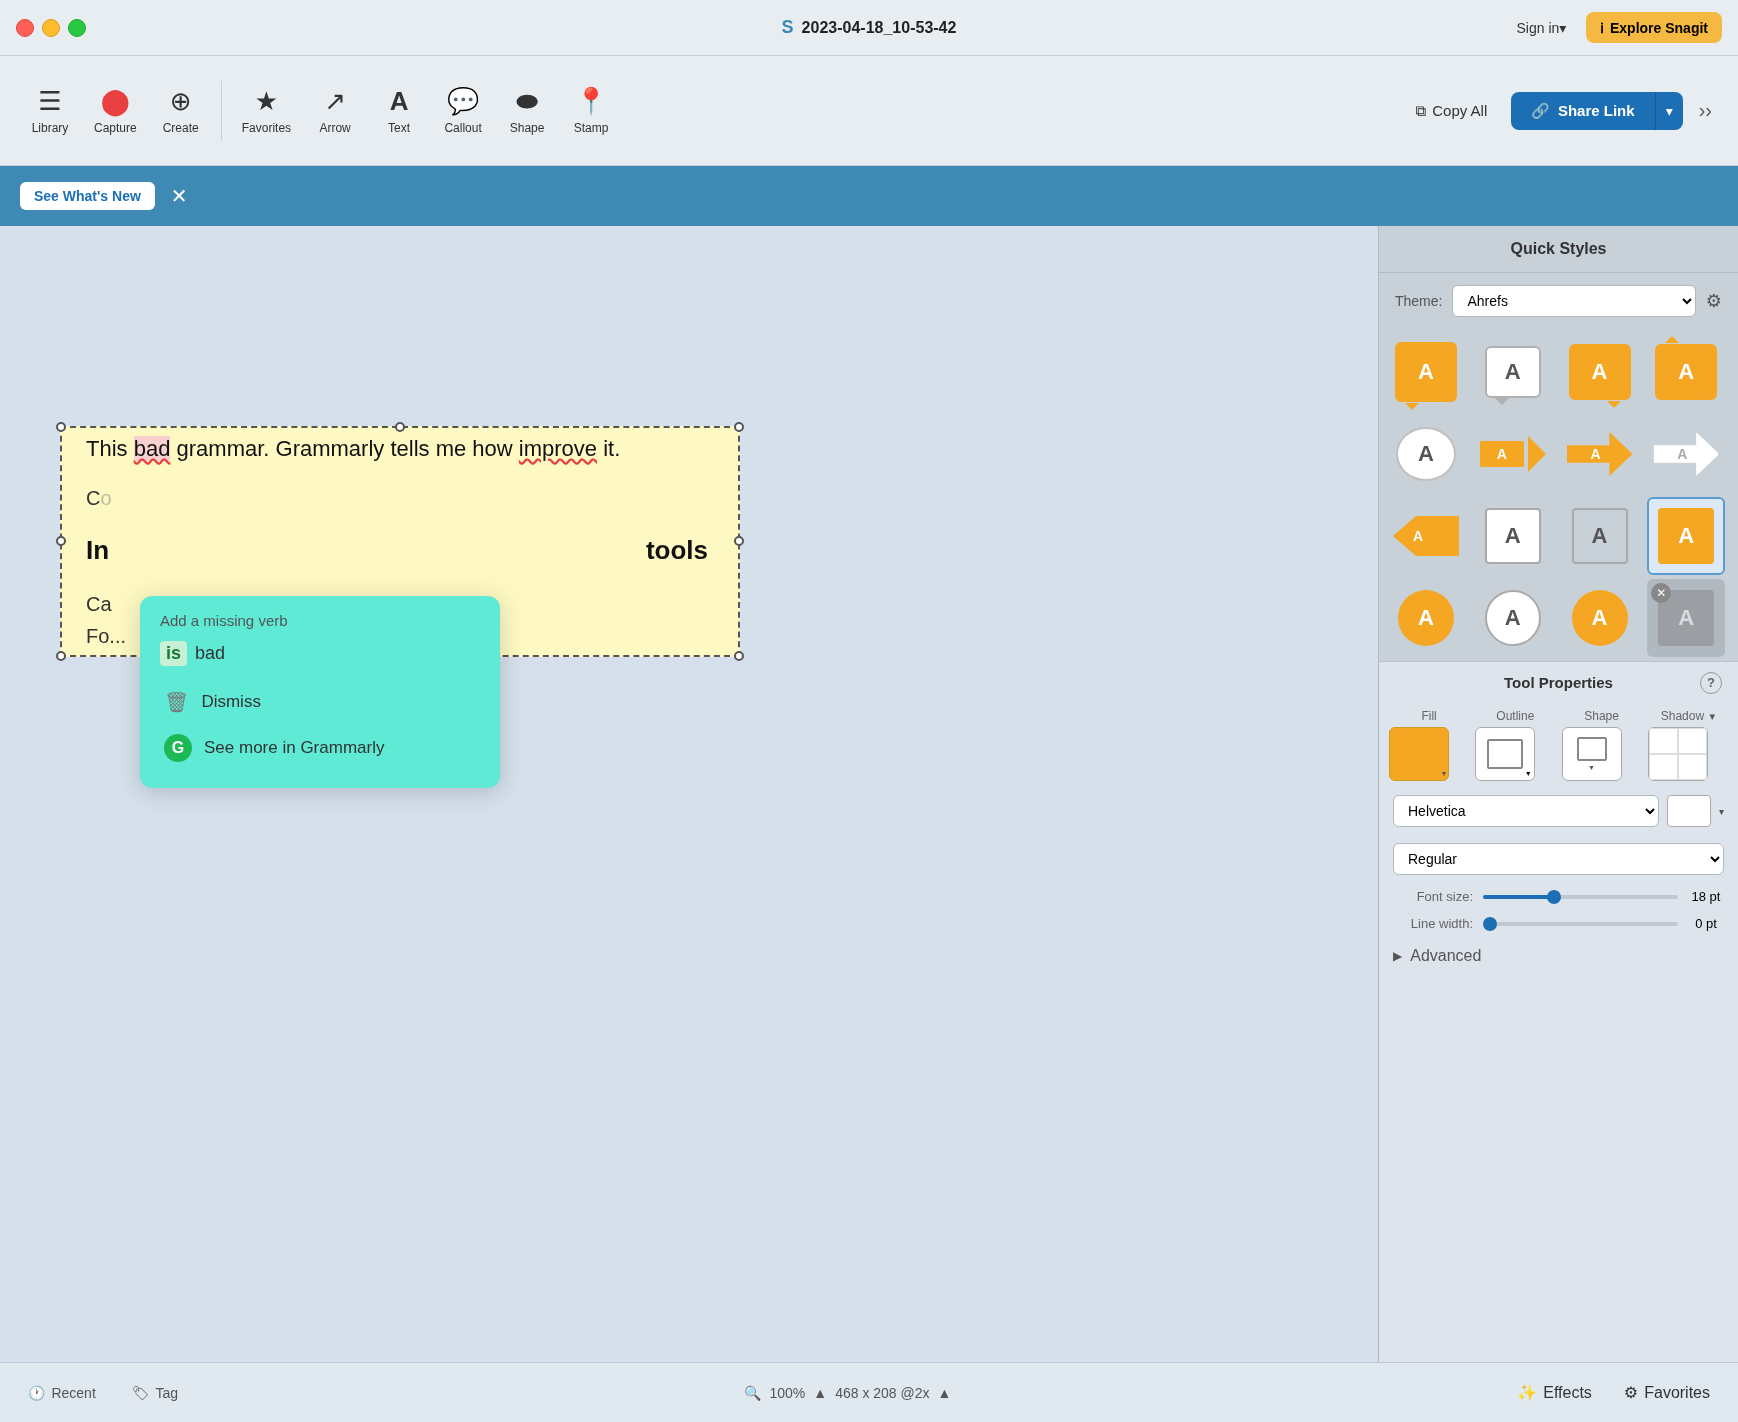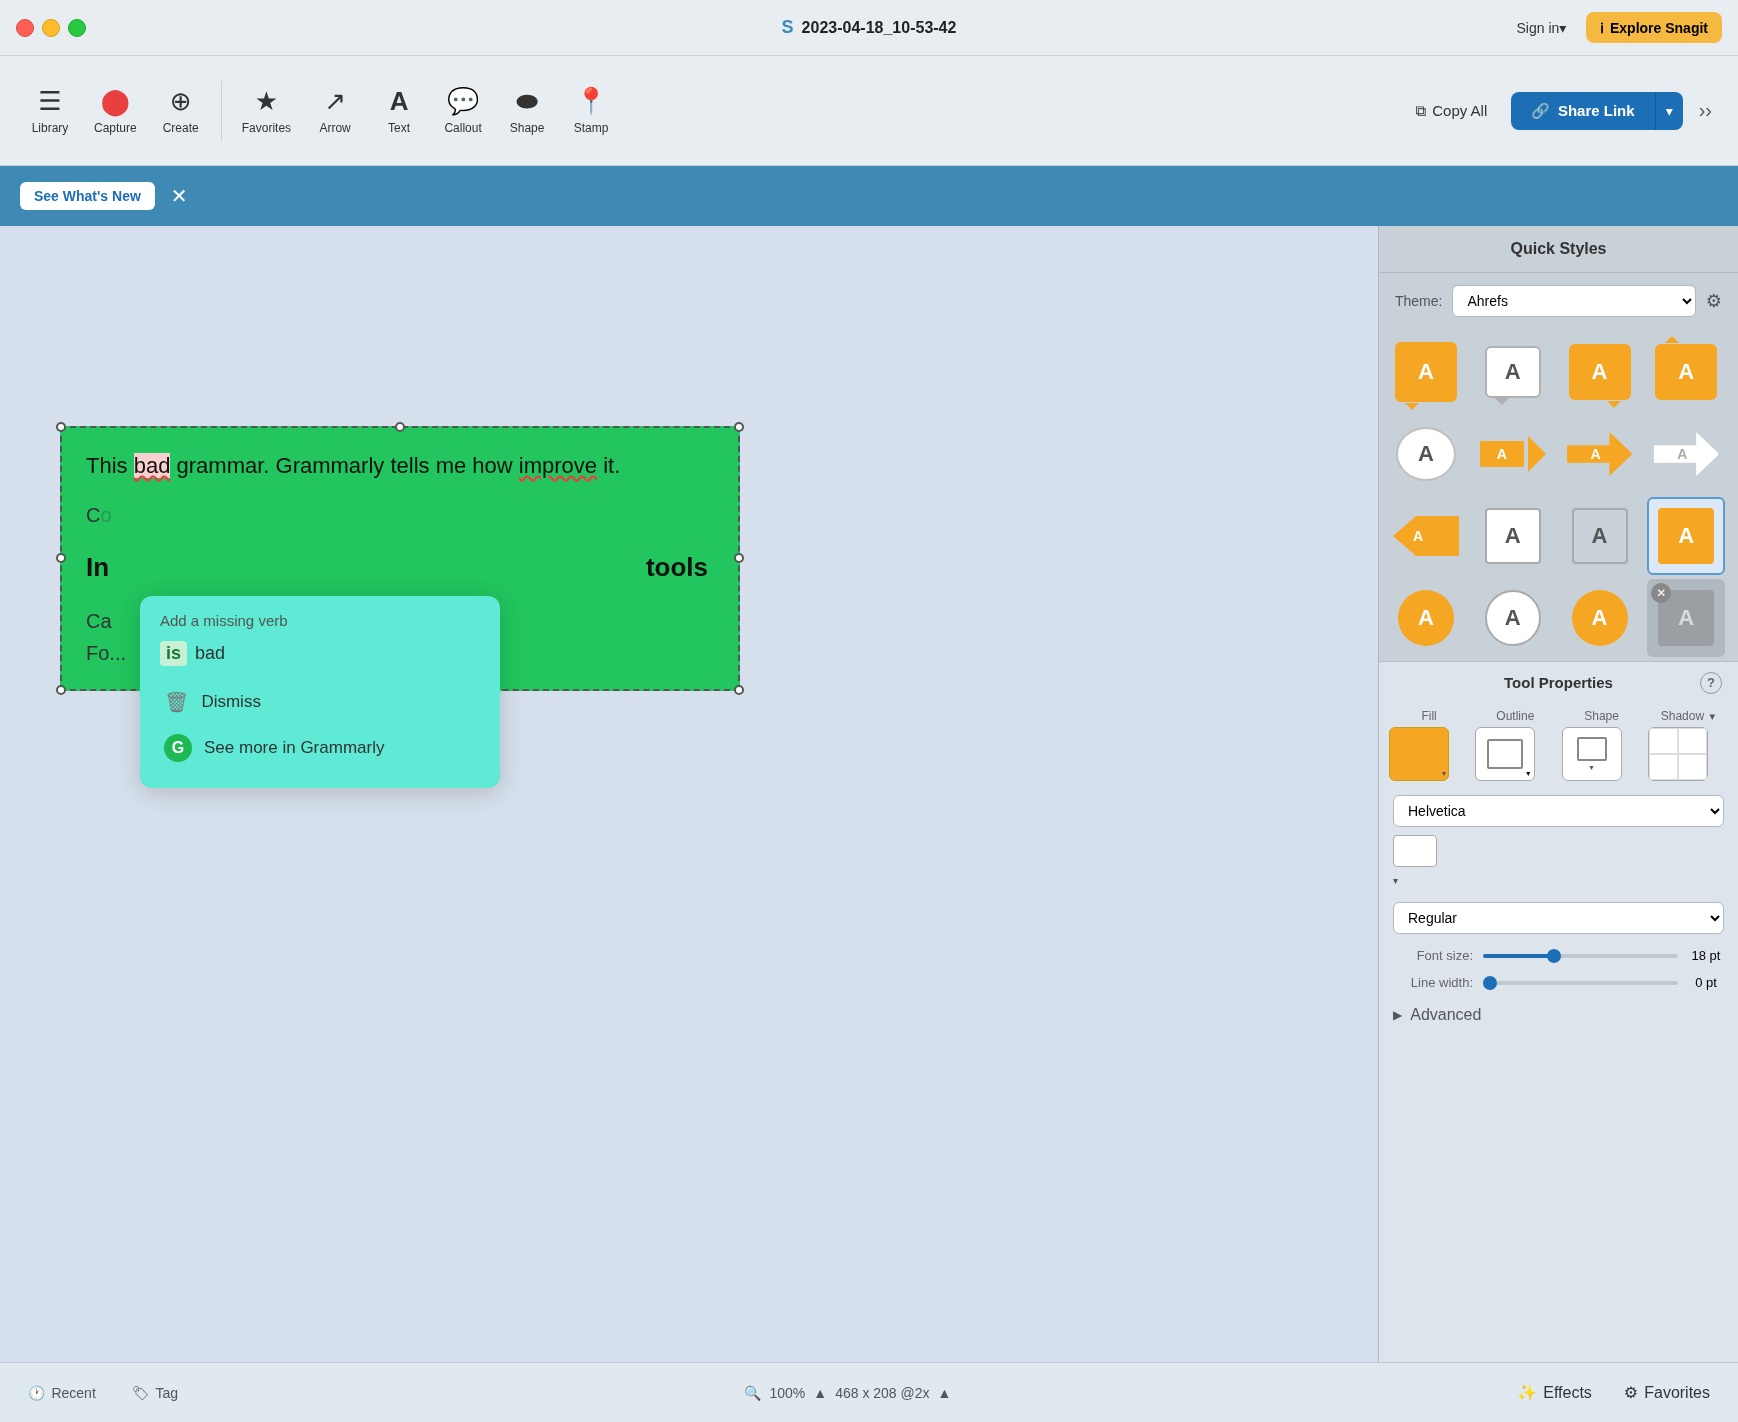--- a/index.html
+++ b/index.html
@@ -215,23 +215,23 @@
       position: relative;
       overflow: hidden;
     }
 
     
     .text-box {
       position: absolute;
       top: 200px;
       left: 60px;
       width: 680px;
-      background: #22c55e;
+      background: #fef9c3;
       border: 2px dashed #555;
-      padding: 20px 24px;
+      padding: 3px 24px;
       font-size: 22px;
       line-height: 1.6;
     }
     .text-box-content {
       color: #111;
     }
     .text-underline-red {
       text-decoration: underline;
       text-decoration-color: #e84040;
       text-decoration-style: wavy;
@@ -487,23 +487,23 @@
       border-radius: 6px;
       cursor: pointer;
       display: grid;
       grid-template-columns: 1fr 1fr;
       grid-template-rows: 1fr 1fr;
     }
     .shadow-cell { border: 1px solid #ddd; }
 
     .font-select-row {
       display: flex;
+      align-items: center;
       padding: 8px 14px;
       gap: 8px;
-      flex-direction: column;
     }
     .font-select {
       flex: 1;
       padding: 6px 10px;
       border: 1px solid #b0b8c0;
       border-radius: 6px;
       background: white;
       font-size: 14px;
       cursor: pointer;
     }

